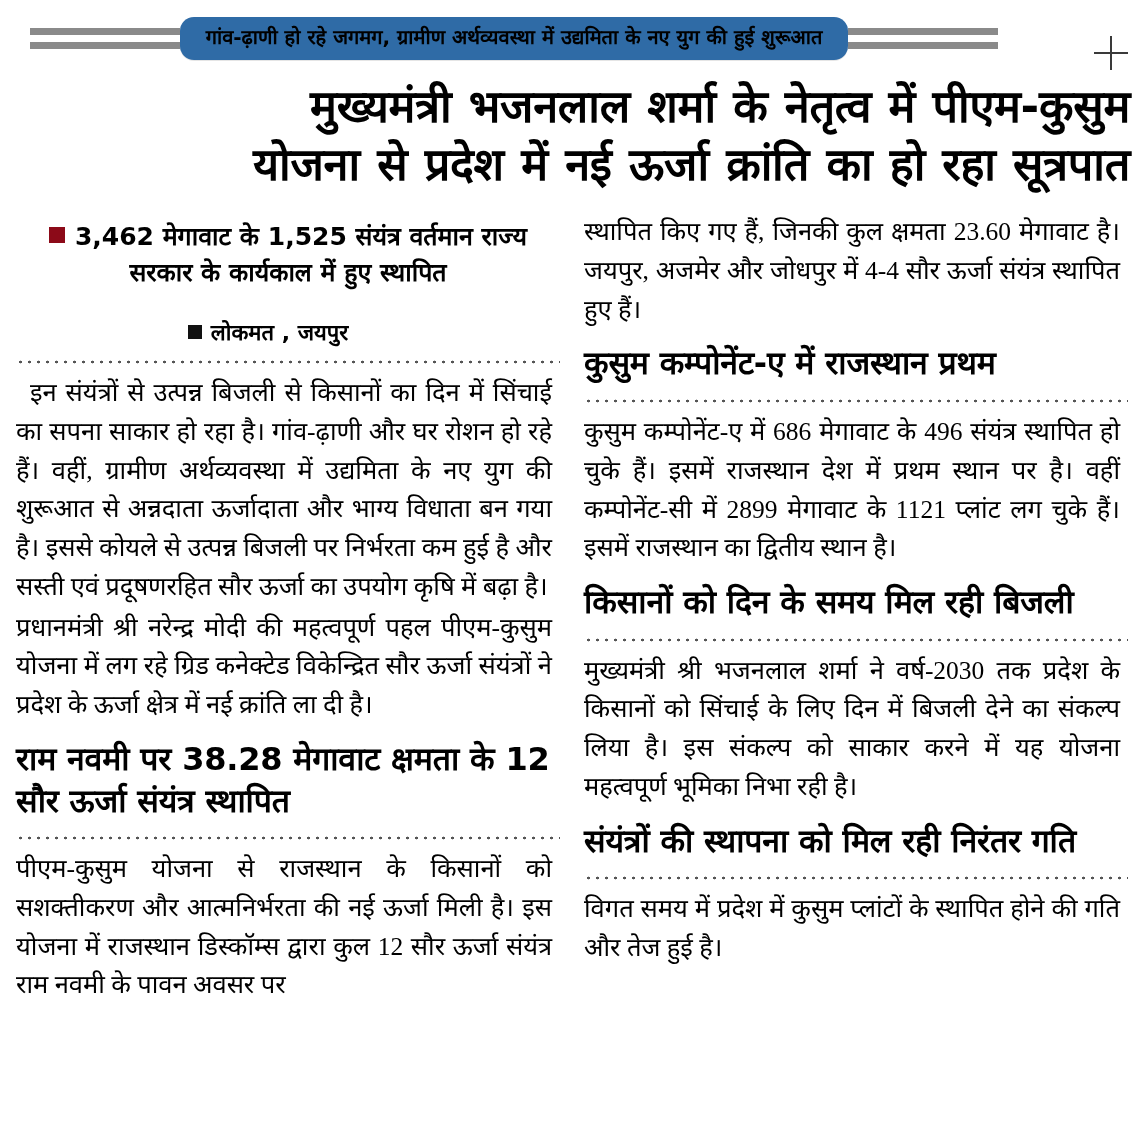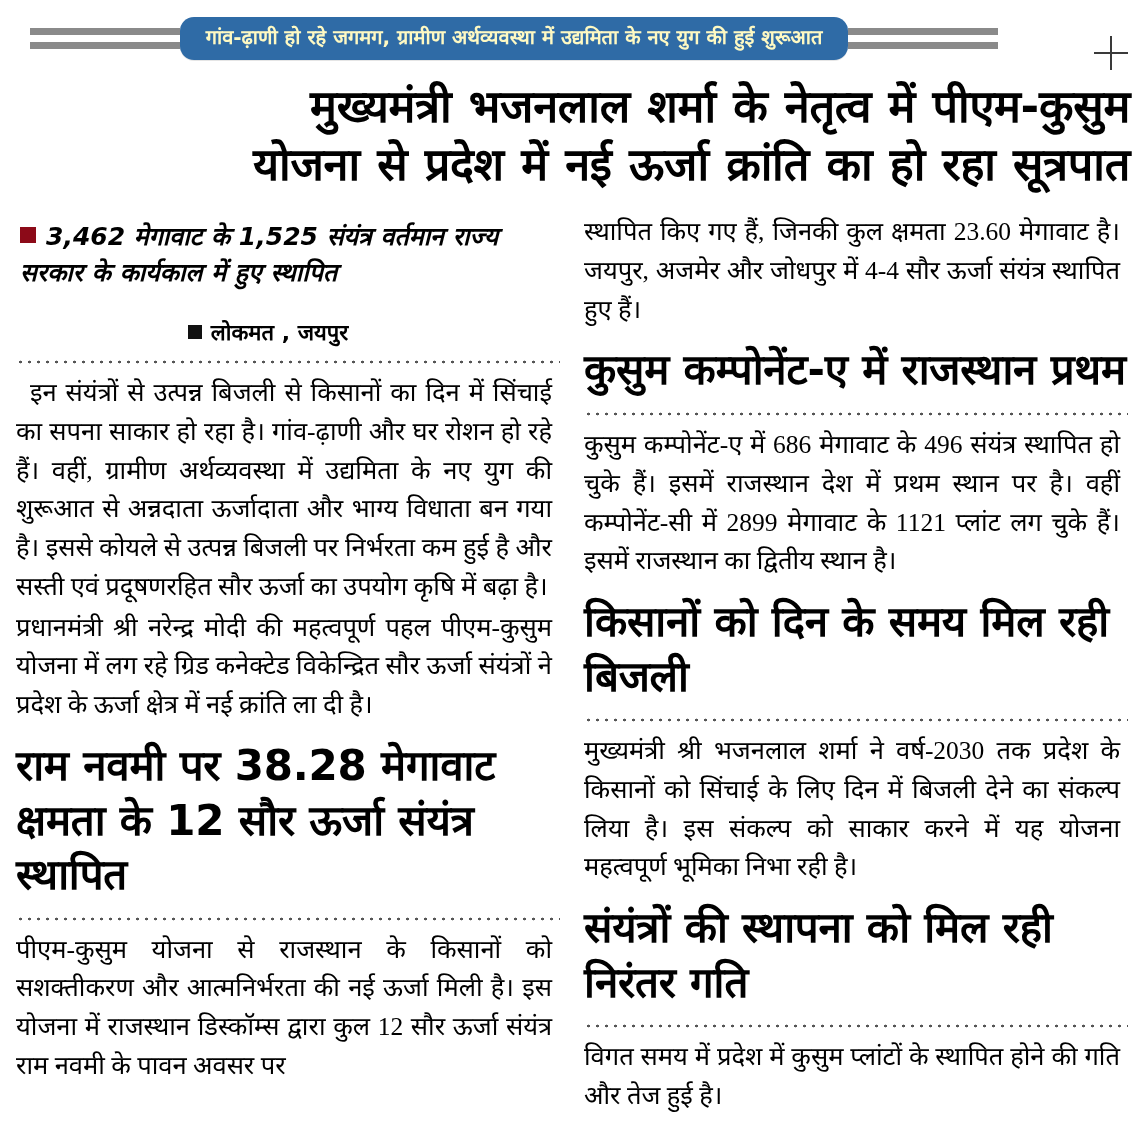--- a/index.html
+++ b/index.html
@@ -38,21 +38,21 @@
     background: #8a8a8a;
   }
   .rule-stack.left { margin-right: 0px; }
   .rule-stack.right { margin-left: 0px; }
   .rule-stack.left .rule { margin-left: 30px; }
   .rule-stack.right .rule { margin-right: 146px; }
 
   .kicker-banner {
     flex: 0 0 auto;
     background: #2f6ba6;
-    color: #fef9c3;
+    color: #000000;
     border-radius: 14px;
     padding: 9px 26px 11px 26px;
     font-family: "DejaVu Sans", "Liberation Sans", sans-serif;
     font-weight: bold;
     font-size: 20px;
     line-height: 1.15;
     white-space: nowrap;
     letter-spacing: 0px;
     box-shadow: 0 1px 0 rgba(0,0,0,0.10);
   }
@@ -99,22 +99,22 @@
   }
   .col-left  { width: 520px; }
   .col-right { width: 548px; }
 
   
   .deck {
     font-family: "DejaVu Sans", "Liberation Sans", sans-serif;
     font-weight: bold;
     font-size: 25px;
     line-height: 1.42;
+    text-align: center;
     padding: 6px 4px 0 4px;
-    font-style: italic;
   }
   .deck .sq {
     display: inline-block;
     width: 16px;
     height: 16px;
     background: #8c0a18;
     margin-right: 10px;
     vertical-align: 2px;
   }
 
@@ -154,21 +154,21 @@
     text-align-last: left;
     margin: 0 8px 2px 0;
     hyphens: none;
   }
   .para.indent { text-indent: 14px; }
 
   
   .subhead {
     font-family: "DejaVu Sans", "Liberation Sans", sans-serif;
     font-weight: bold;
-    font-size: 42px;
+    font-size: 32px;
     line-height: 1.30;
     margin: 14px 0 0 0;
     letter-spacing: -0.2px;
   }
 </style>
 </head>
 <body>
 
 <div class="kicker-row">
   <div class="rule-stack left">

